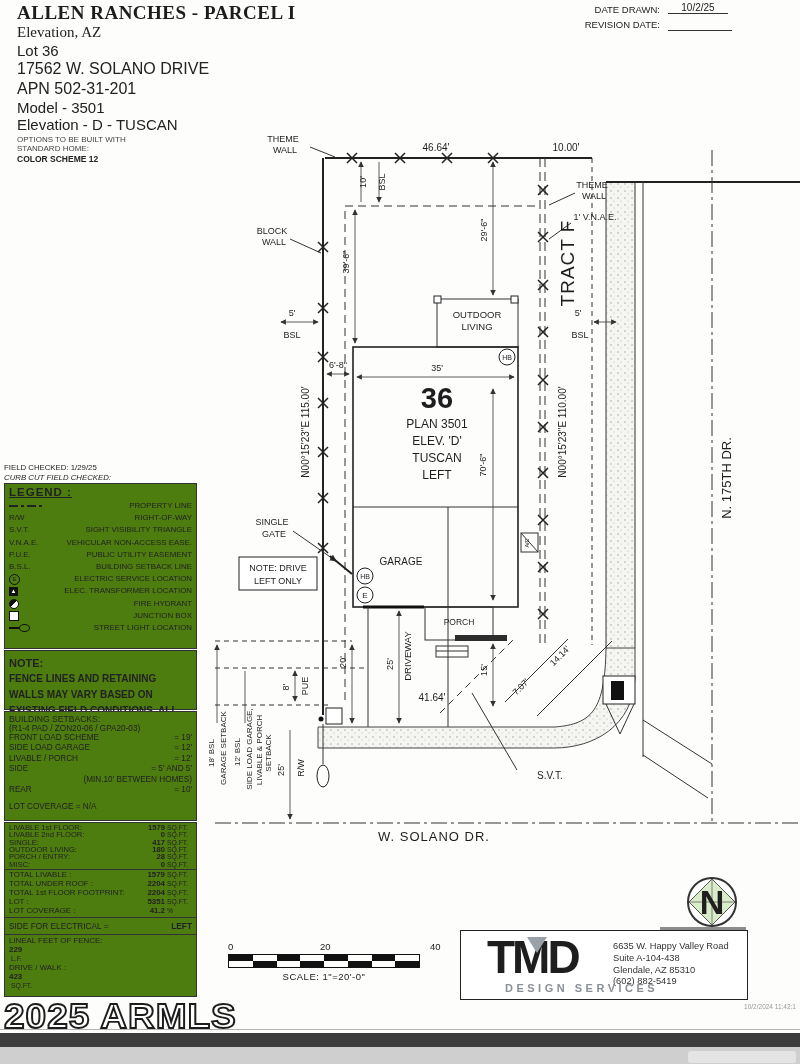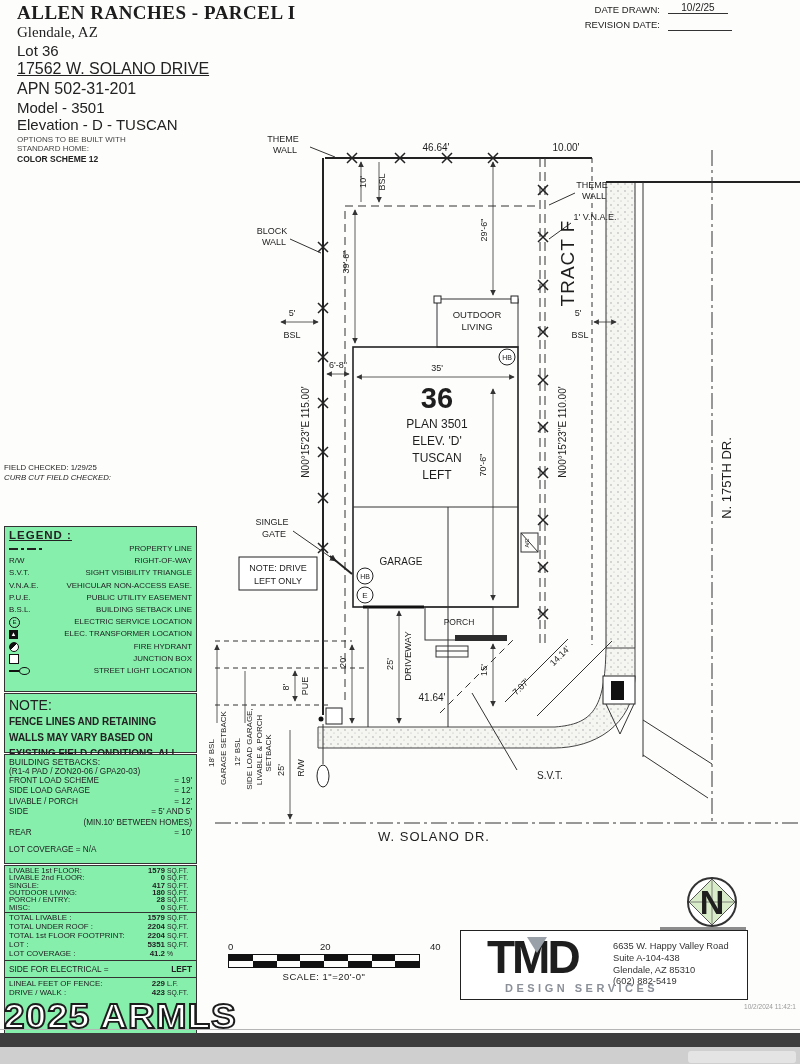--- a/index.html
+++ b/index.html
@@ -2,69 +2,69 @@
 <html><head>
 <meta charset="utf-8">
 <style>
   html,body{margin:0;padding:0;background:#fff;}
   .page{position:relative;width:800px;height:1064px;background:#fdfdfc;font-family:"Liberation Sans",sans-serif;color:#222;overflow:hidden;}
   .abs{position:absolute;}
   
   .h-title{left:17px;top:2px;font-family:"Liberation Serif",serif;font-weight:bold;font-size:19px;letter-spacing:.5px;color:#1d1d1d;}
   .h-city{left:17px;top:24px;font-family:"Liberation Serif",serif;font-size:15px;}
   .h-lot{left:17px;top:42px;font-size:15px;}
-  .h-addr{left:17px;top:60px;font-size:16px;text-decoration:underline;}
+  .h-addr{left:17px;top:60px;font-size:16px;}
   .h-apn{left:17px;top:80px;font-size:16px;}
   .h-model{left:17px;top:99px;font-size:15px;}
   .h-elev{left:17px;top:116px;font-size:15px;}
   .h-opt1{left:17px;top:135px;font-size:8px;color:#444;}
   .h-opt2{left:17px;top:144px;font-size:8px;color:#444;}
   .h-scheme{left:17px;top:154px;font-size:8.5px;font-weight:bold;}
   .d-label{top:4px;left:555px;width:105px;text-align:right;font-size:9.5px;}
   .d-value{top:2px;left:668px;width:60px;text-align:center;font-size:10px;border-bottom:1.2px solid #333;}
   .r-label{top:19px;left:545px;width:115px;text-align:right;font-size:9.5px;}
   .r-line{top:19px;left:668px;width:64px;height:11px;border-bottom:1.2px solid #333;}
   
   .info1{left:4px;top:463px;font-size:7.8px;}
   .info2{left:4px;top:473px;font-size:7.8px;font-style:italic;}
-  .box{position:absolute;left:4px;width:193px;border:1.2px solid #333;background:#86efac;box-sizing:border-box;padding:2px 4px;margin-top:43px;}
+  .box{position:absolute;left:4px;width:193px;border:1.2px solid #333;background:#4d7c0f;box-sizing:border-box;padding:2px 4px;}
   .legend-box{top:483px;height:166px;}
   .lg-title{font-size:11.5px;font-weight:bold;text-decoration:underline;letter-spacing:1px;margin-bottom:2px;}
   .lg-row{display:flex;align-items:center;font-size:7.9px;line-height:12.2px;height:12.2px;}
   .lg-sym{width:42px;flex:none;display:flex;align-items:center;}
   .lg-lab{flex:1;text-align:right;}
   .sym-propline{width:34px;height:2px;background:repeating-linear-gradient(90deg,#222 0 9px,transparent 9px 12px,#222 12px 15px,transparent 15px 18px);}
   .sym-circle{width:9px;height:9px;border:1px solid #111;border-radius:50%;font-size:6px;display:flex;align-items:center;justify-content:center;}
   .sym-sq-b{width:9px;height:9px;background:#111;color:#fff;font-size:6px;display:flex;align-items:center;justify-content:center;}
   .sym-hyd{width:8px;height:8px;border-radius:50%;border:1px solid #111;background:linear-gradient(135deg,#111 50%,#fff 50%);}
   .sym-sq-o{width:8px;height:8px;border:1px solid #111;background:#fff;}
   .sym-light-stem{width:10px;height:2px;background:#111;}
   .sym-light-head{width:9px;height:6px;border:1px solid #111;border-radius:50%;}
   .note-box{top:650px;height:60px;}
-  .nt-title{font-size:14px;font-weight:normal;}
+  .nt-title{font-size:11px;font-weight:bold;}
   .nt-body{font-size:10px;line-height:16px;font-weight:bold;}
   .sb-box{top:711px;height:110px;}
   .sb-title{font-size:8.6px;}
   .sb-sub{font-size:8.2px;}
   .sb-row{display:flex;font-size:8.2px;line-height:10.4px;}
   .sb-row .l{flex:1;}
   .sb-row .v{text-align:right;}
   .sb-cov{font-size:8.2px;margin-top:7px;}
   .area-box{top:822px;height:175px;padding:0;}
   .ag{padding:1px 4px;border-bottom:1.1px solid #333;}
   .ag:last-child{border-bottom:none;}
   .ar{display:flex;font-size:7.6px;line-height:7.35px;align-items:baseline;}
   .ag2 .ar{line-height:8.9px;font-size:7.9px;}
   .ar .l{flex:1;}
   .ar .v{font-weight:bold;text-align:right;}
   .ar .u{width:25px;padding-left:2px;font-size:6.8px;flex:none;}
   .el-row{display:flex;font-size:8.3px;line-height:14px;}
   .el-row .l{flex:1;}
   .el-row .v{font-weight:bold;}
-  .ag3 .ar{line-height:9px;font-size:7.9px;}
+  .ag3 .ar{line-height:9px;font-size:7.9px;flex-direction:column;}
   .ag4 .ar{line-height:9.6px;font-size:8px;}
   
   .scalebar{left:228px;top:941px;width:198px;height:50px;}
   .sc-ticks{position:relative;height:11px;font-size:9.5px;}
   .sc-0{position:absolute;left:0;}
   .sc-20{position:absolute;left:92px;}
   .sc-40{position:absolute;left:186px;margin-left:16px;}
   .sc-bar{margin-top:2px;width:192px;height:14px;border:1.2px solid #111;display:flex;flex-direction:column;box-sizing:border-box;}
   .sc-row{display:flex;flex:1;}
   .sc-row span{width:24px;}
@@ -92,21 +92,21 @@
   .dash2{stroke-dasharray:5 4;}
   .cl{stroke-dasharray:16 4 3 4;}
   .dim{stroke:#333;stroke-width:.8;fill:none;marker-start:url(#ar);marker-end:url(#ar);}
 </style>
 </head>
 <body>
 
 <div class="page">
 
   <div class="abs h-title">ALLEN RANCHES - PARCEL I</div>
-  <div class="abs h-city">Glendale, AZ</div>
+  <div class="abs h-city">Elevation, AZ</div>
   <div class="abs h-lot">Lot  36</div>
   <div class="abs h-addr">17562 W. SOLANO DRIVE</div>
   <div class="abs h-apn">APN 502-31-201</div>
   <div class="abs h-model">Model - 3501</div>
   <div class="abs h-elev">Elevation - D - TUSCAN</div>
   <div class="abs h-opt1">OPTIONS TO BE BUILT WITH</div>
   <div class="abs h-opt2">STANDARD HOME:</div>
   <div class="abs h-scheme">COLOR SCHEME 12</div>
   <div class="abs d-label">DATE DRAWN:</div>
   <div class="abs d-value">10/2/25</div>

